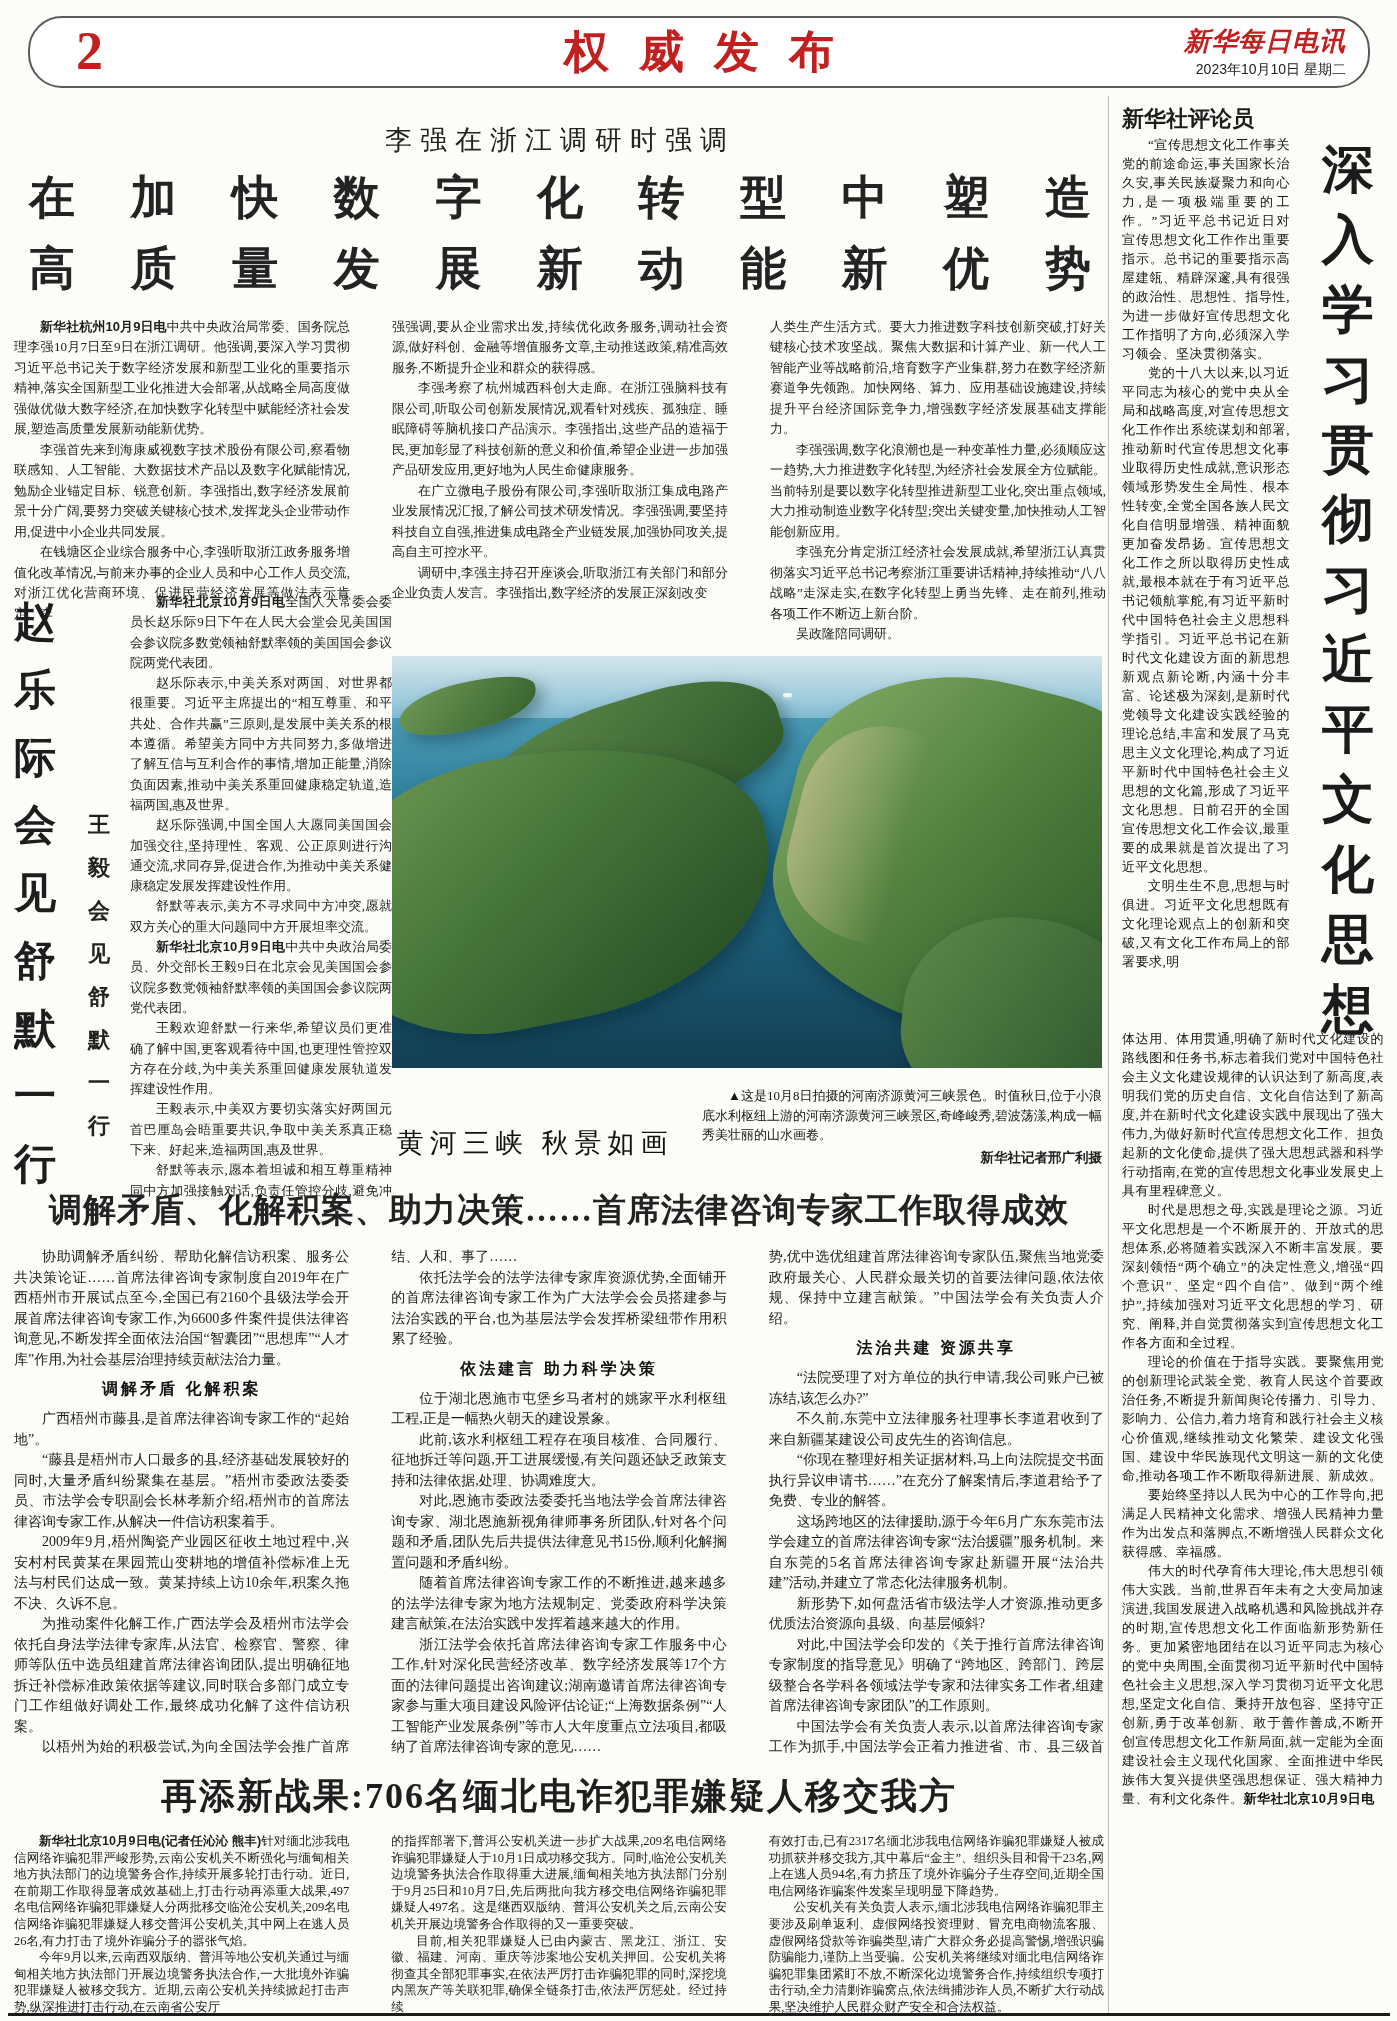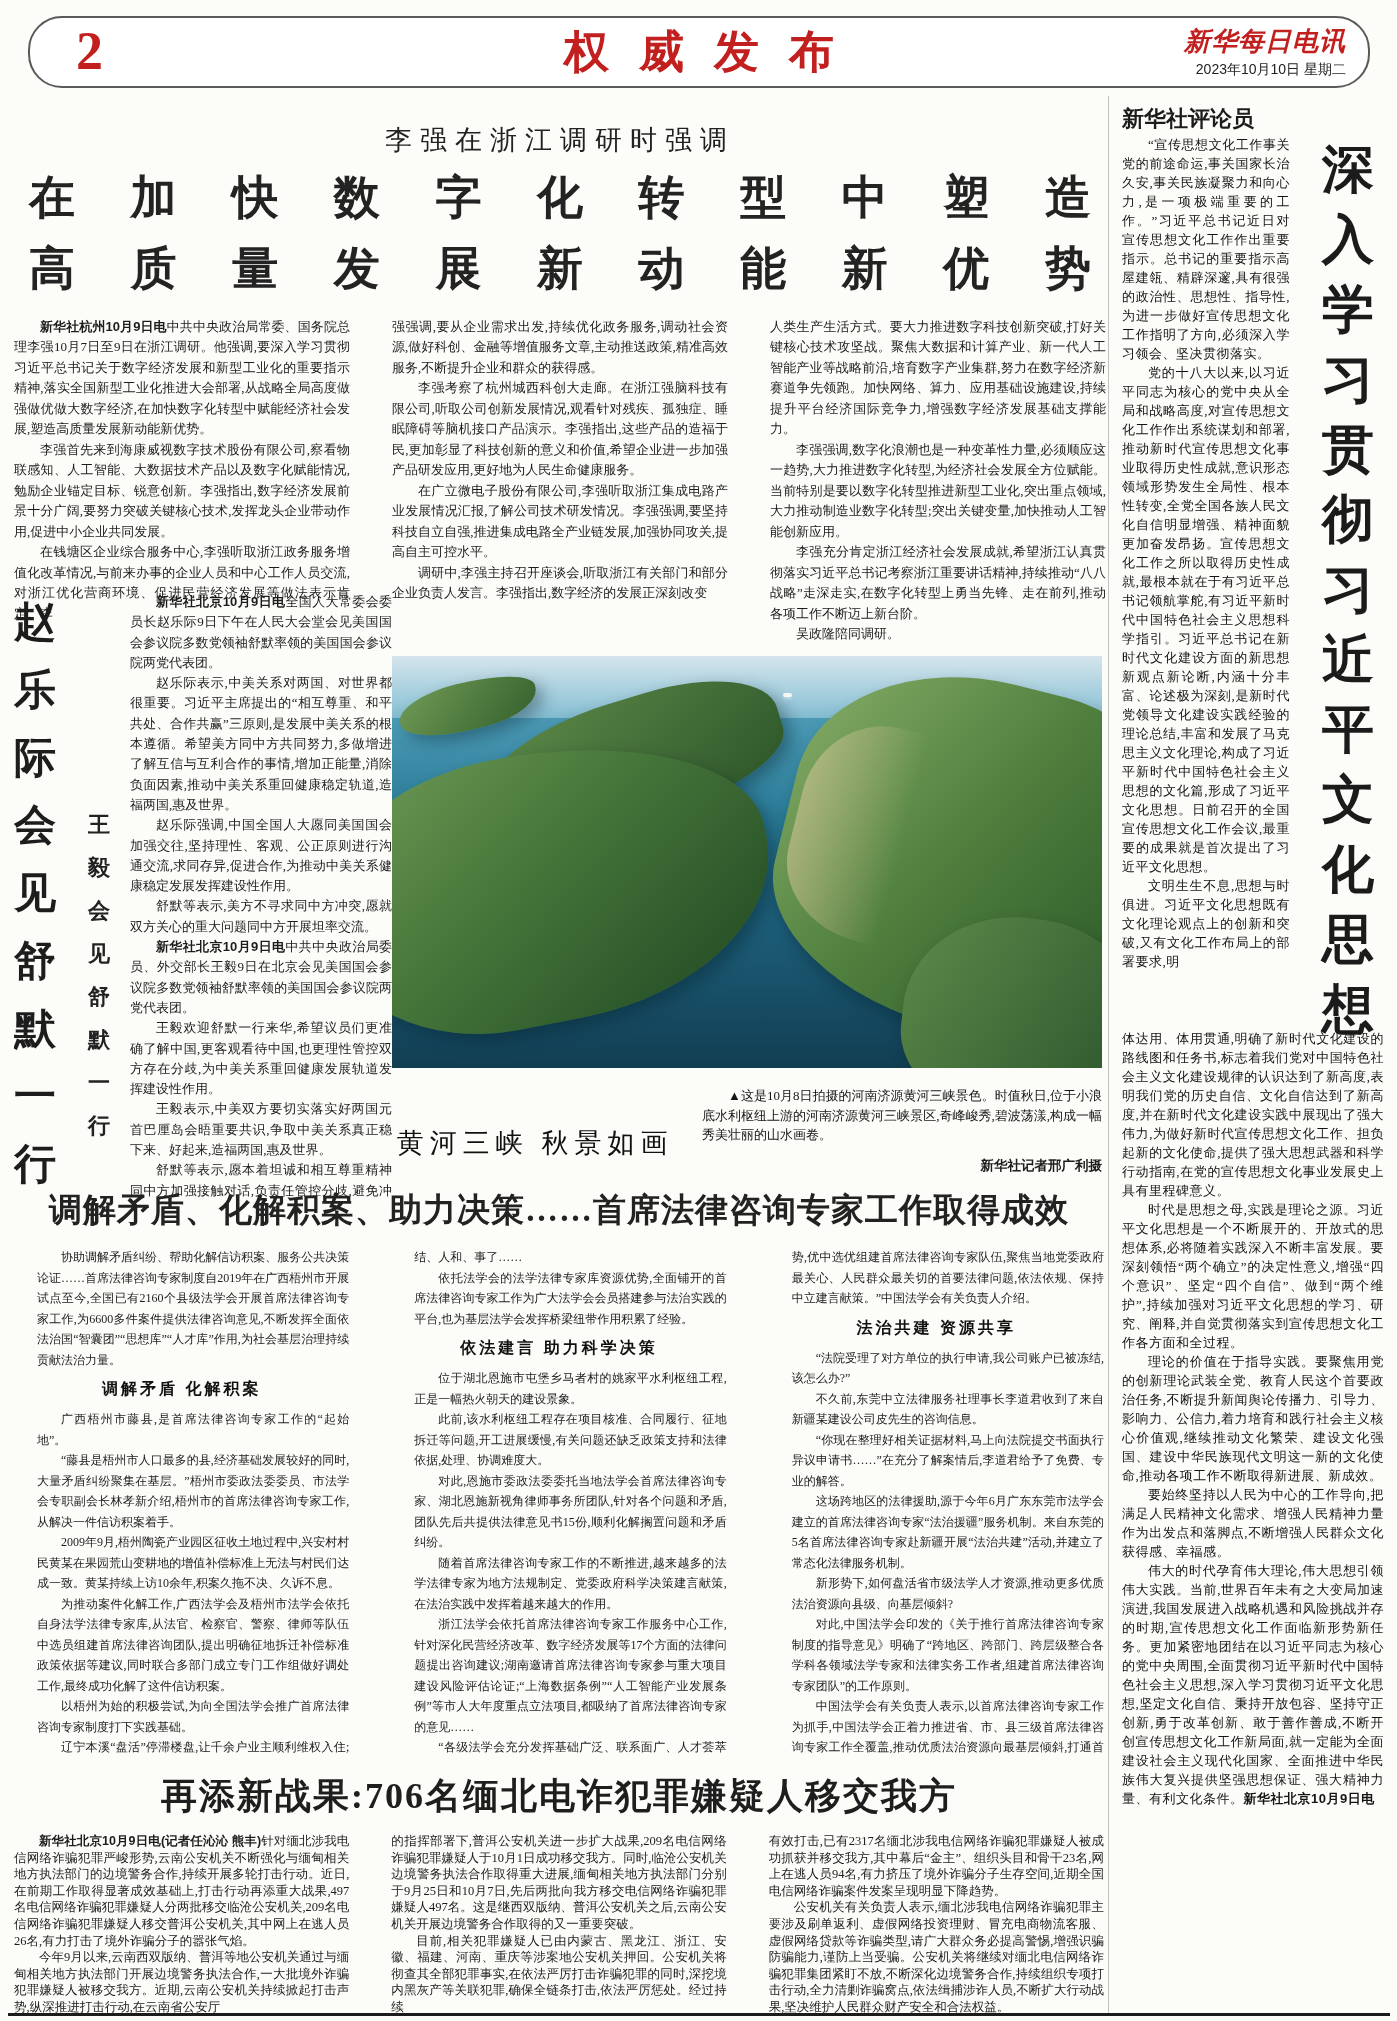--- a/index.html
+++ b/index.html
@@ -58,26 +58,26 @@
         border-radius:55% 45% 40% 60%/45% 55% 60% 40%;}
   .ph-mtn-right3{right:-40px;bottom:-60px;width:240px;height:210px;transform:rotate(6deg);
         background:linear-gradient(120deg,#5d8a4a,#28512a);border-radius:50% 50% 40% 60%/50% 50% 55% 45%;}
   .ph-boat{position:absolute;left:55%;top:9%;width:9px;height:4px;background:#f4f6f6;border-radius:2px;box-shadow:0 2px 3px rgba(255,255,255,.35);}
   
   .caption{position:absolute;top:1080px;left:392px;width:710px;height:126px;display:flex;gap:24px;}
   .cap-title{width:286px;display:flex;align-items:center;justify-content:center;font-size:27px;
         font-weight:400;letter-spacing:6px;color:#111;}
   .cap-right{flex:1;padding-top:6px;}
   .cap-text{margin:0;font-size:13px;line-height:19.5px;text-align:justify;text-indent:2em;color:#151515;}
-  .cap-credit{text-align:right;font-weight:700;font-size:13.5px;margin-top:12px;font-family:"Liberation Sans",sans-serif;}
+  .cap-credit{text-align:right;font-weight:700;font-size:13.5px;margin-top:4px;font-family:"Liberation Sans",sans-serif;}
   
   .legal{position:absolute;top:1188px;left:14px;width:1090px;}
   .legal h2{margin:0;text-align:center;font-size:33px;font-weight:900;color:#222;letter-spacing:1px;}
   .legal .cols{margin-top:14px;height:512px;}
-  .legal p.para{font-size:12px;line-height:20.5px;margin-left:23px;}
+  .legal p.para{font-size:14px;line-height:20.5px;}
   
   .fraud{position:absolute;top:1772px;left:14px;width:1090px;}
   .fraud h2{margin:0 auto;width:900px;text-align:center;font-size:36px;font-weight:900;color:#1e1e1e;letter-spacing:2px;}
   .fraud .cols{margin-top:12px;height:180px;}
   .fraud p.para{font-size:12.5px;line-height:16.6px;}
   
   .commentary{position:absolute;top:96px;left:1108px;width:289px;height:1920px;border-left:1px solid #c2c2c0;
         padding-left:13px;box-sizing:border-box;}
   .comm-byline{font-family:"Liberation Sans",sans-serif;font-weight:700;font-size:22px;margin:8px 0 1px;}
   .comm-upper{display:flex;gap:12px;}

